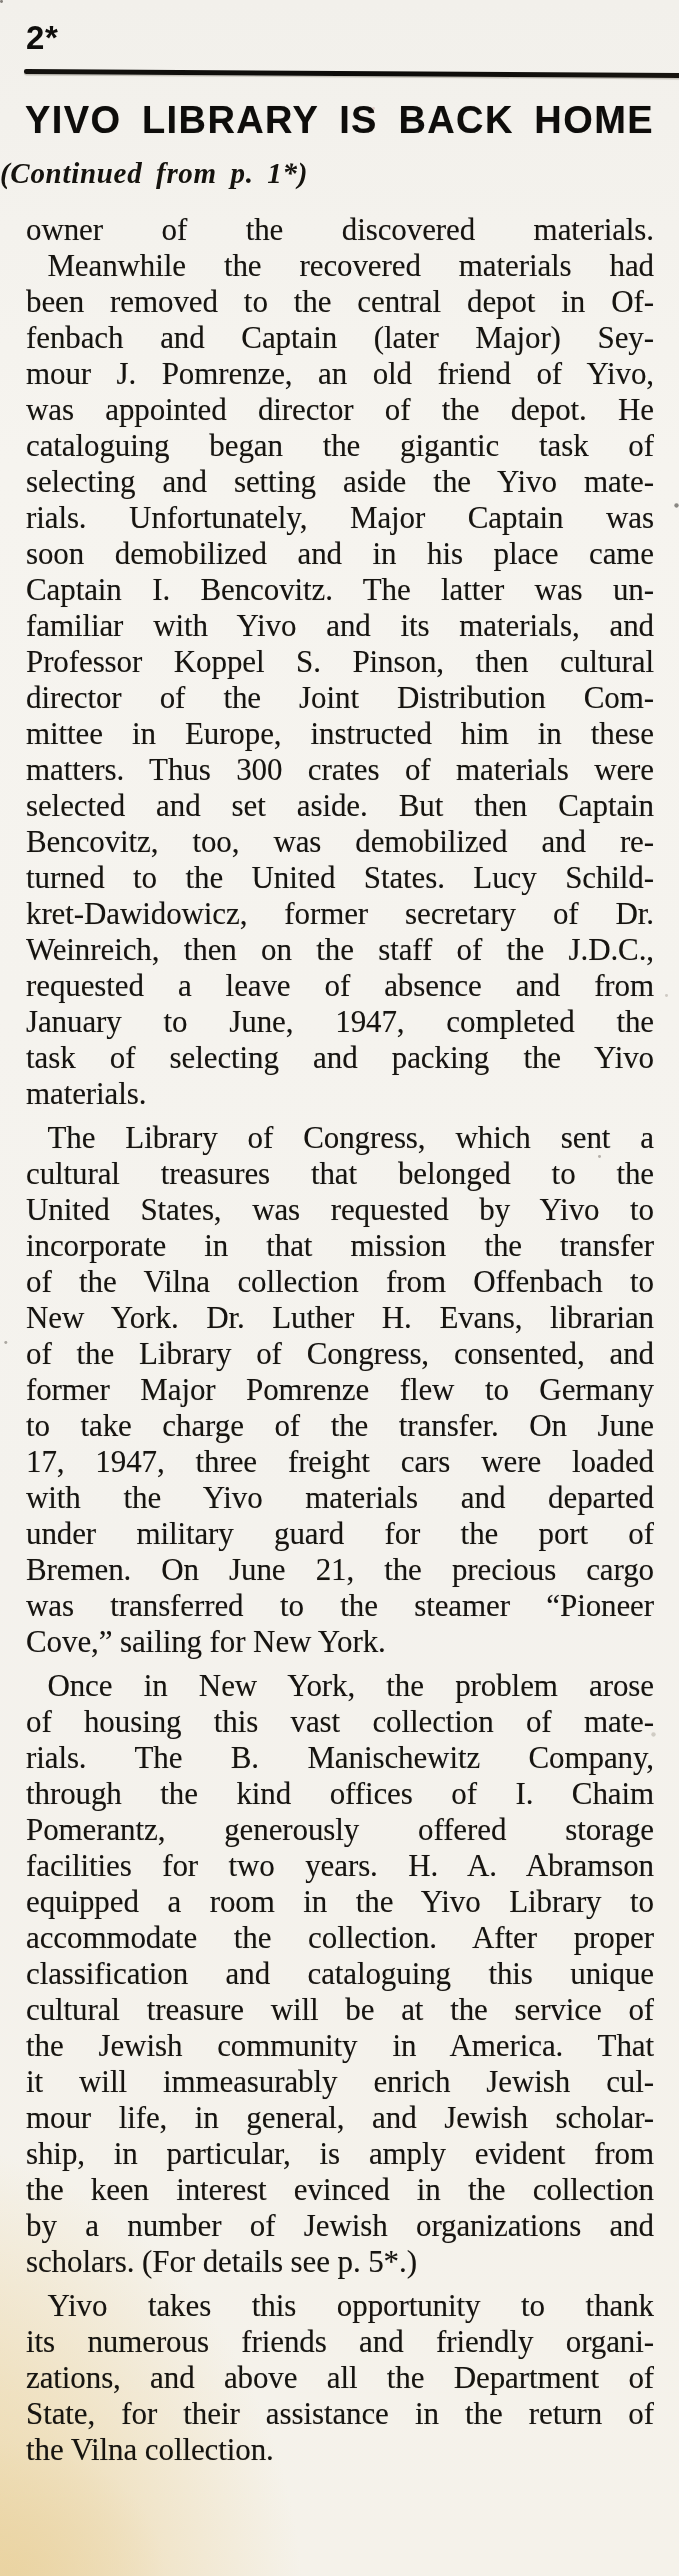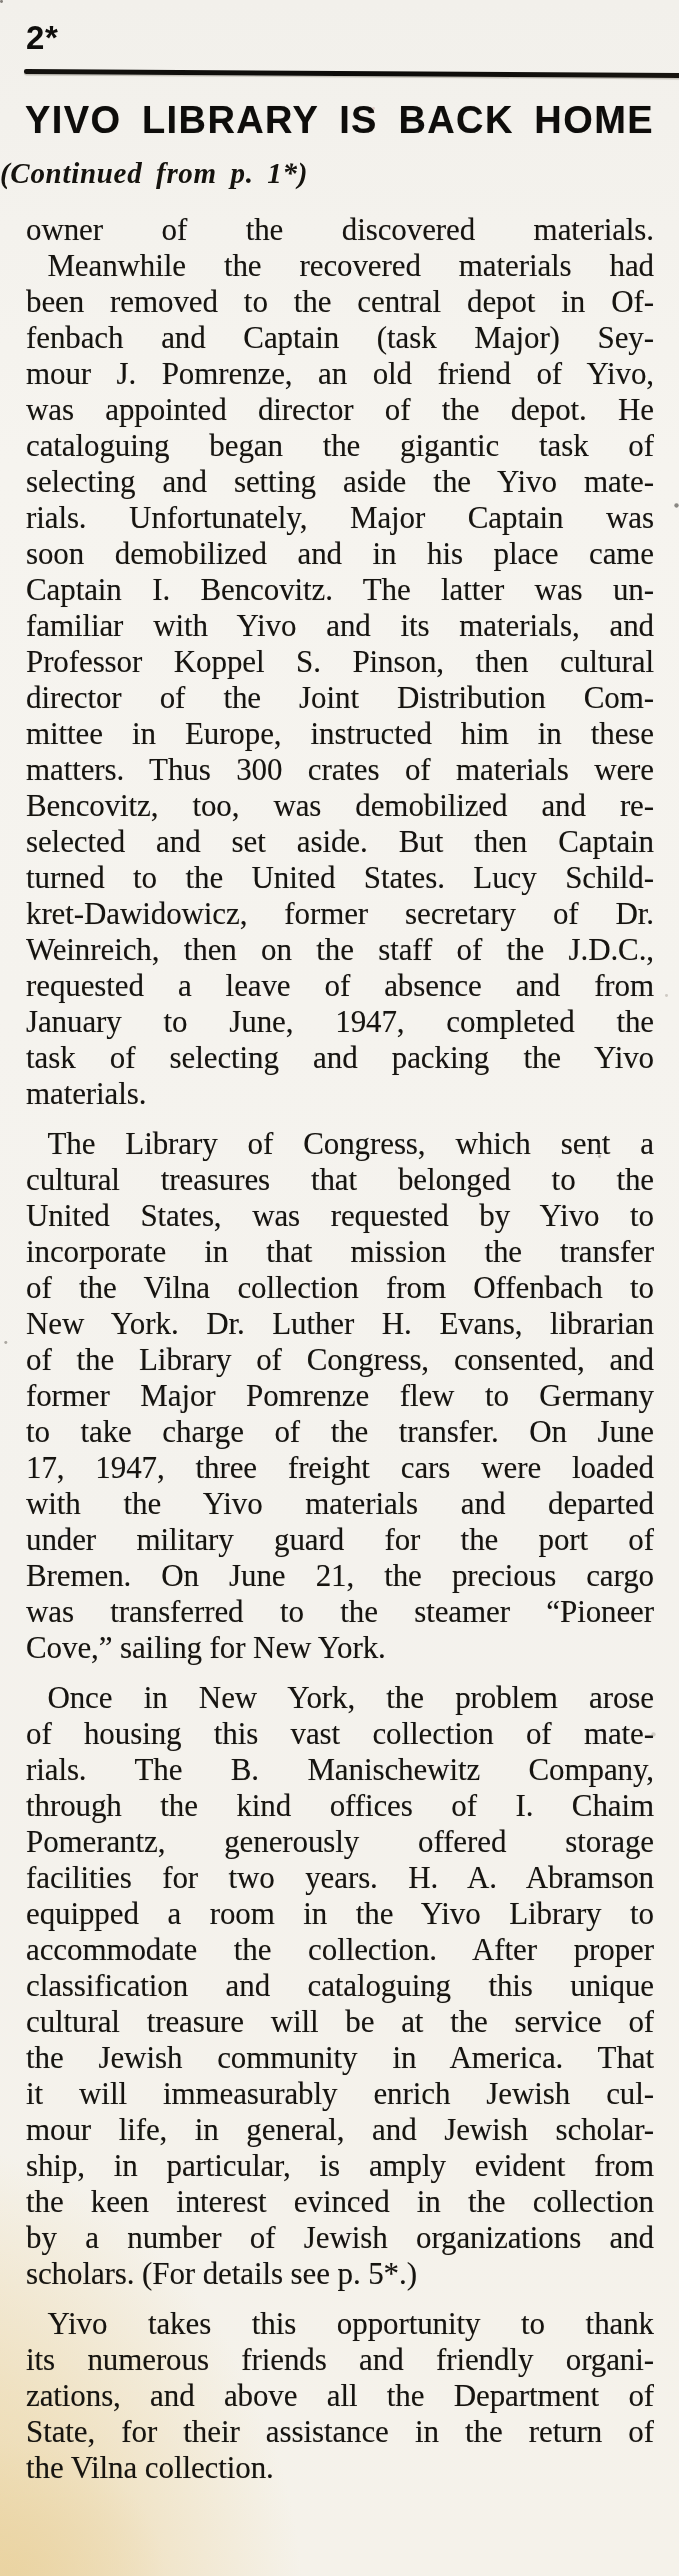--- a/index.html
+++ b/index.html
@@ -56,21 +56,21 @@
     text-align:left;
     font-style:italic;font-weight:600;
     font-size:29px;line-height:34px;
     letter-spacing:0.7px;word-spacing:5.7px;
     color:#15130e;
   }
   .article-body{
     position:absolute;top:212px;left:26px;width:628px;
   }
   .para{margin:0;}
-  .para.gap{margin-top:14px;}
+  .para.gap{margin-top:8px;}
   .pline{
     font-size:31px;line-height:36px;height:36px;
     white-space:nowrap;
     text-align:justify;text-align-last:justify;
     -moz-text-align-last:justify;
     letter-spacing:-0.1px;
     color:#161410;
     text-shadow:0 0 0.7px rgba(20,15,10,0.35);
     overflow:hidden;
   }
@@ -90,35 +90,35 @@
 
   <div class="subhead">(Continued from p. 1*)</div>
 
   <div class="article-body" id="article-body">
       <div class="para">
         <div class="pline">owner of the discovered materials.</div>
       </div>
       <div class="para">
         <div class="pline pfirst">Meanwhile the recovered materials had</div>
         <div class="pline">been removed to the central depot in Of-</div>
-        <div class="pline">fenbach and Captain (task Major) Sey-</div>
+        <div class="pline">fenbach and Captain (later Major) Sey-</div>
         <div class="pline">mour J. Pomrenze, an old friend of Yivo,</div>
         <div class="pline">was appointed director of the depot. He</div>
         <div class="pline">cataloguing began the gigantic task of</div>
         <div class="pline">selecting and setting aside the Yivo mate-</div>
         <div class="pline">rials. Unfortunately, Major Captain was</div>
         <div class="pline">soon demobilized and in his place came</div>
         <div class="pline">Captain I. Bencovitz. The latter was un-</div>
         <div class="pline">familiar with Yivo and its materials, and</div>
         <div class="pline">Professor Koppel S. Pinson, then cultural</div>
         <div class="pline">director of the Joint Distribution Com-</div>
         <div class="pline">mittee in Europe, instructed him in these</div>
         <div class="pline">matters. Thus 300 crates of materials were</div>
+        <div class="pline">selected and set aside. But then Captain</div>
         <div class="pline">Bencovitz, too, was demobilized and re-</div>
-        <div class="pline">selected and set aside. But then Captain</div>
         <div class="pline">turned to the United States. Lucy Schild-</div>
         <div class="pline">kret-Dawidowicz, former secretary of Dr.</div>
         <div class="pline">Weinreich, then on the staff of the J.D.C.,</div>
         <div class="pline">requested a leave of absence and from</div>
         <div class="pline">January to June, 1947, completed the</div>
         <div class="pline">task of selecting and packing the Yivo</div>
         <div class="pline plast">materials.</div>
       </div>
       <div class="para gap">
         <div class="pline pfirst">The Library of Congress, which sent a</div>

